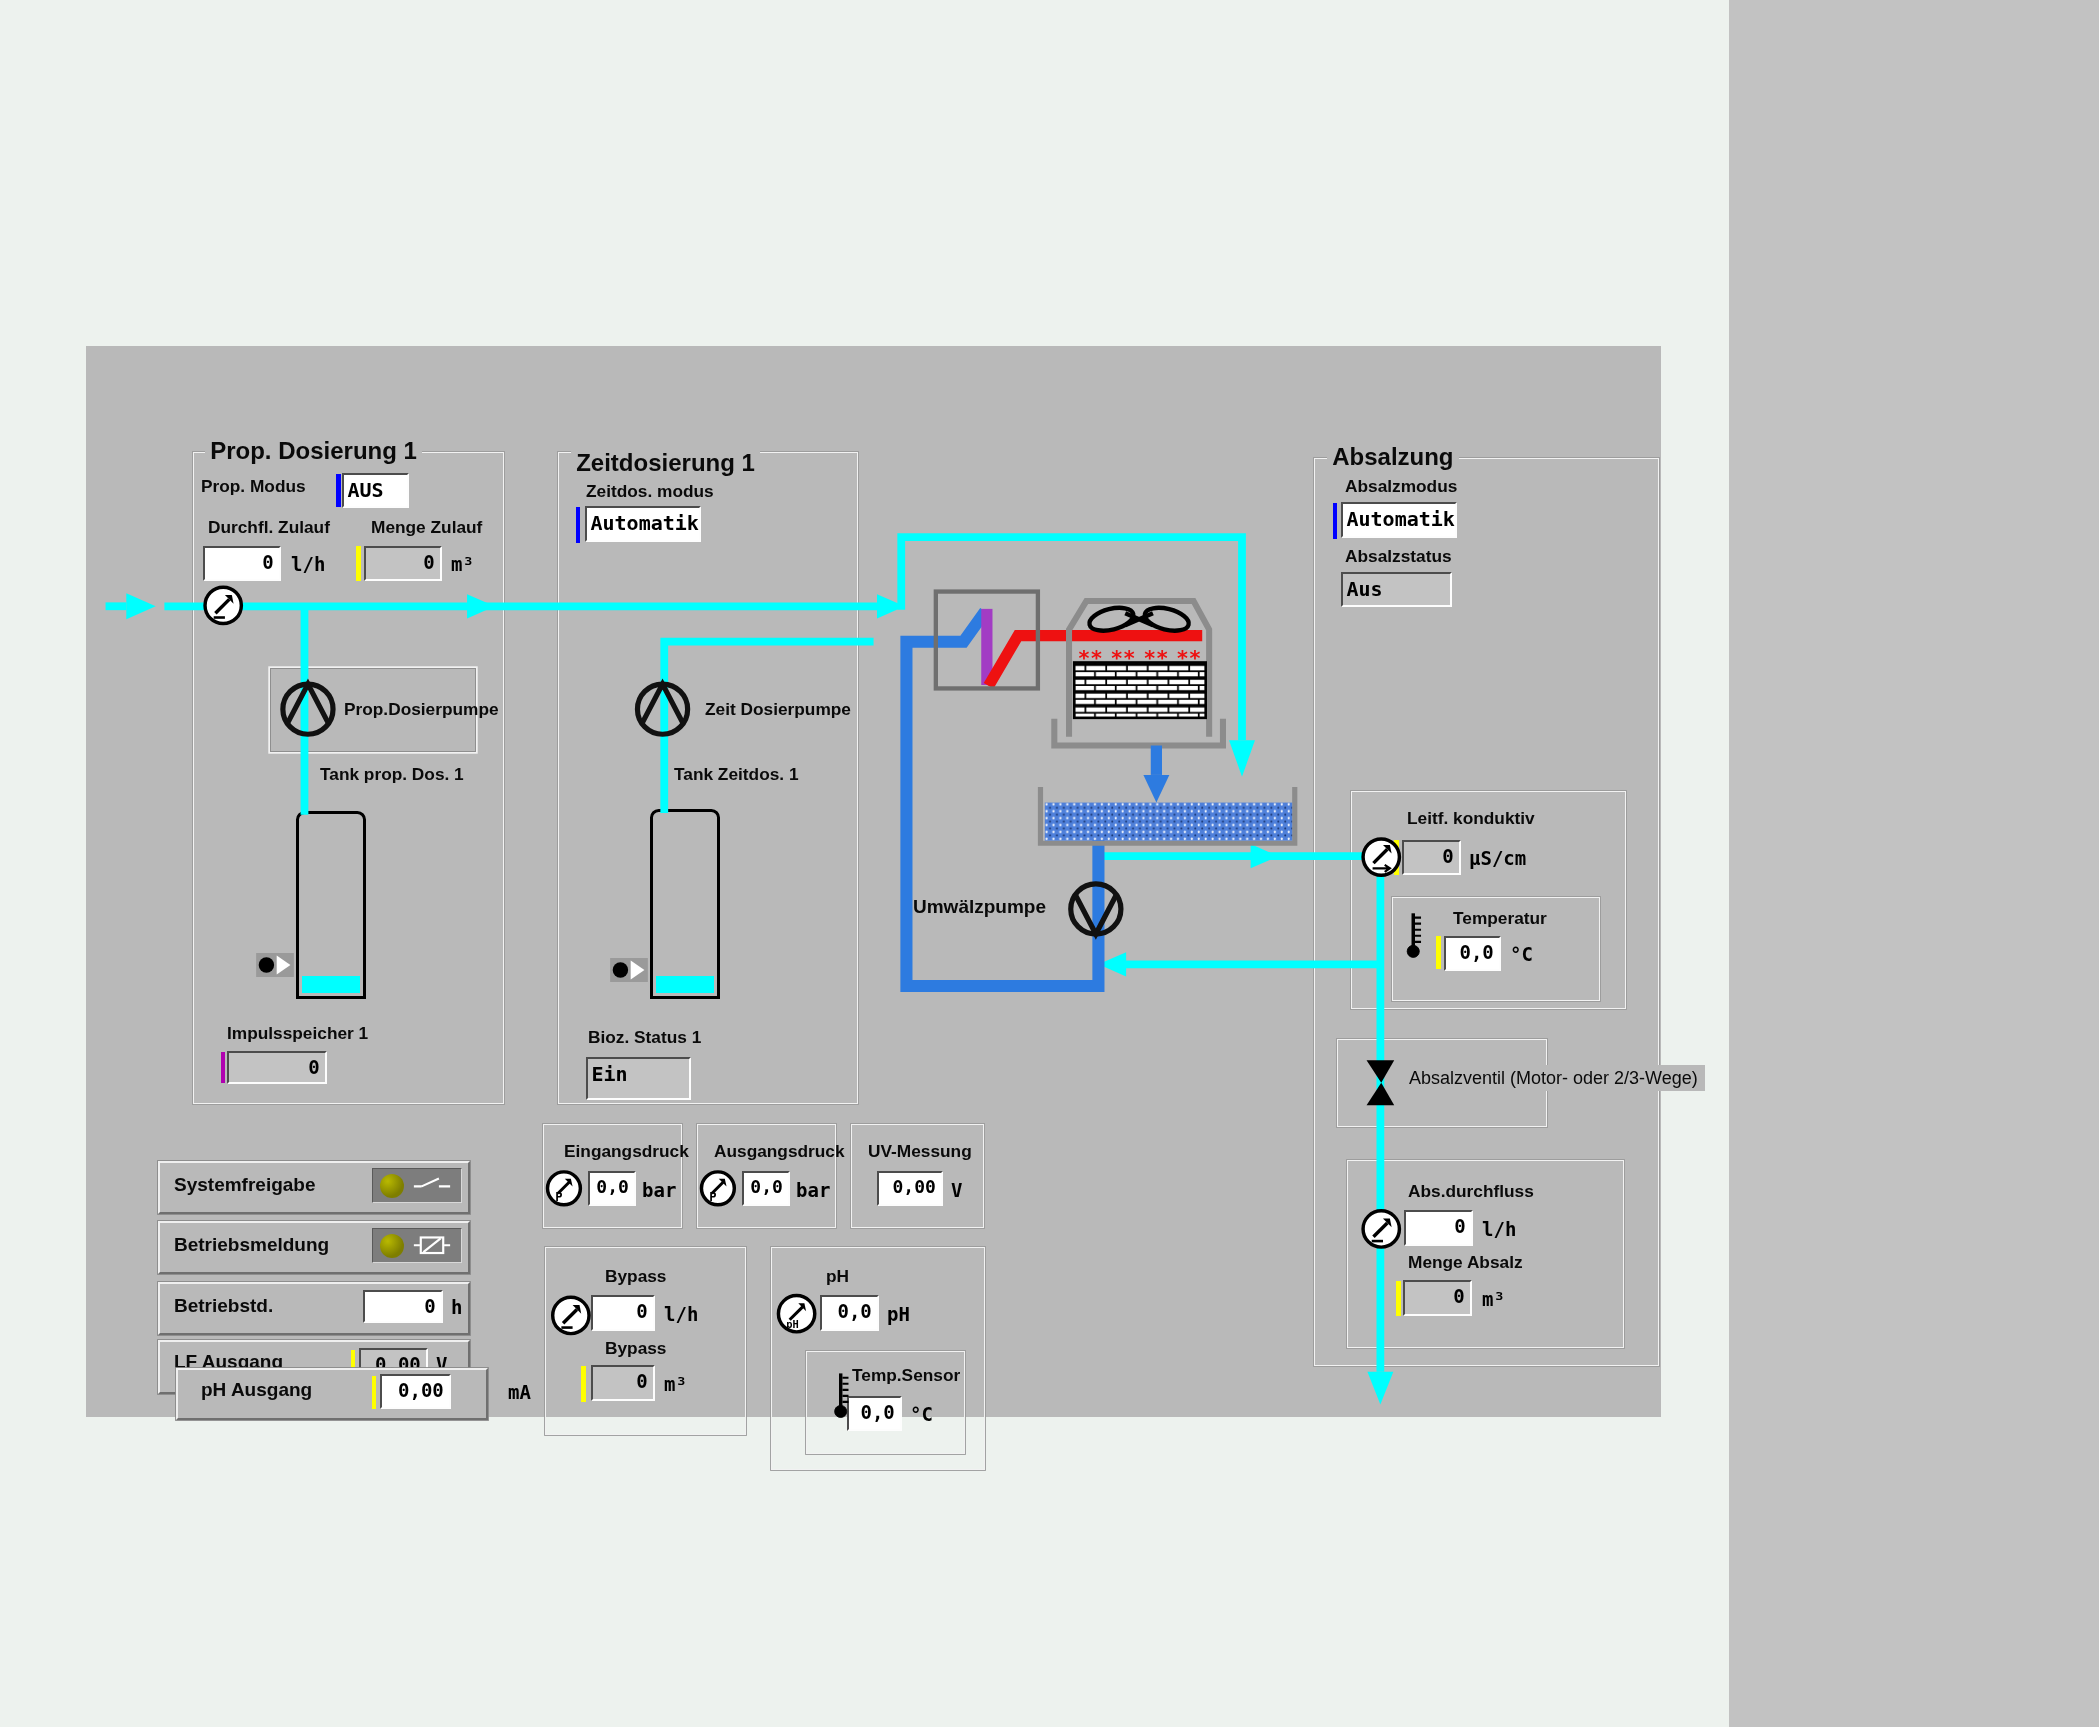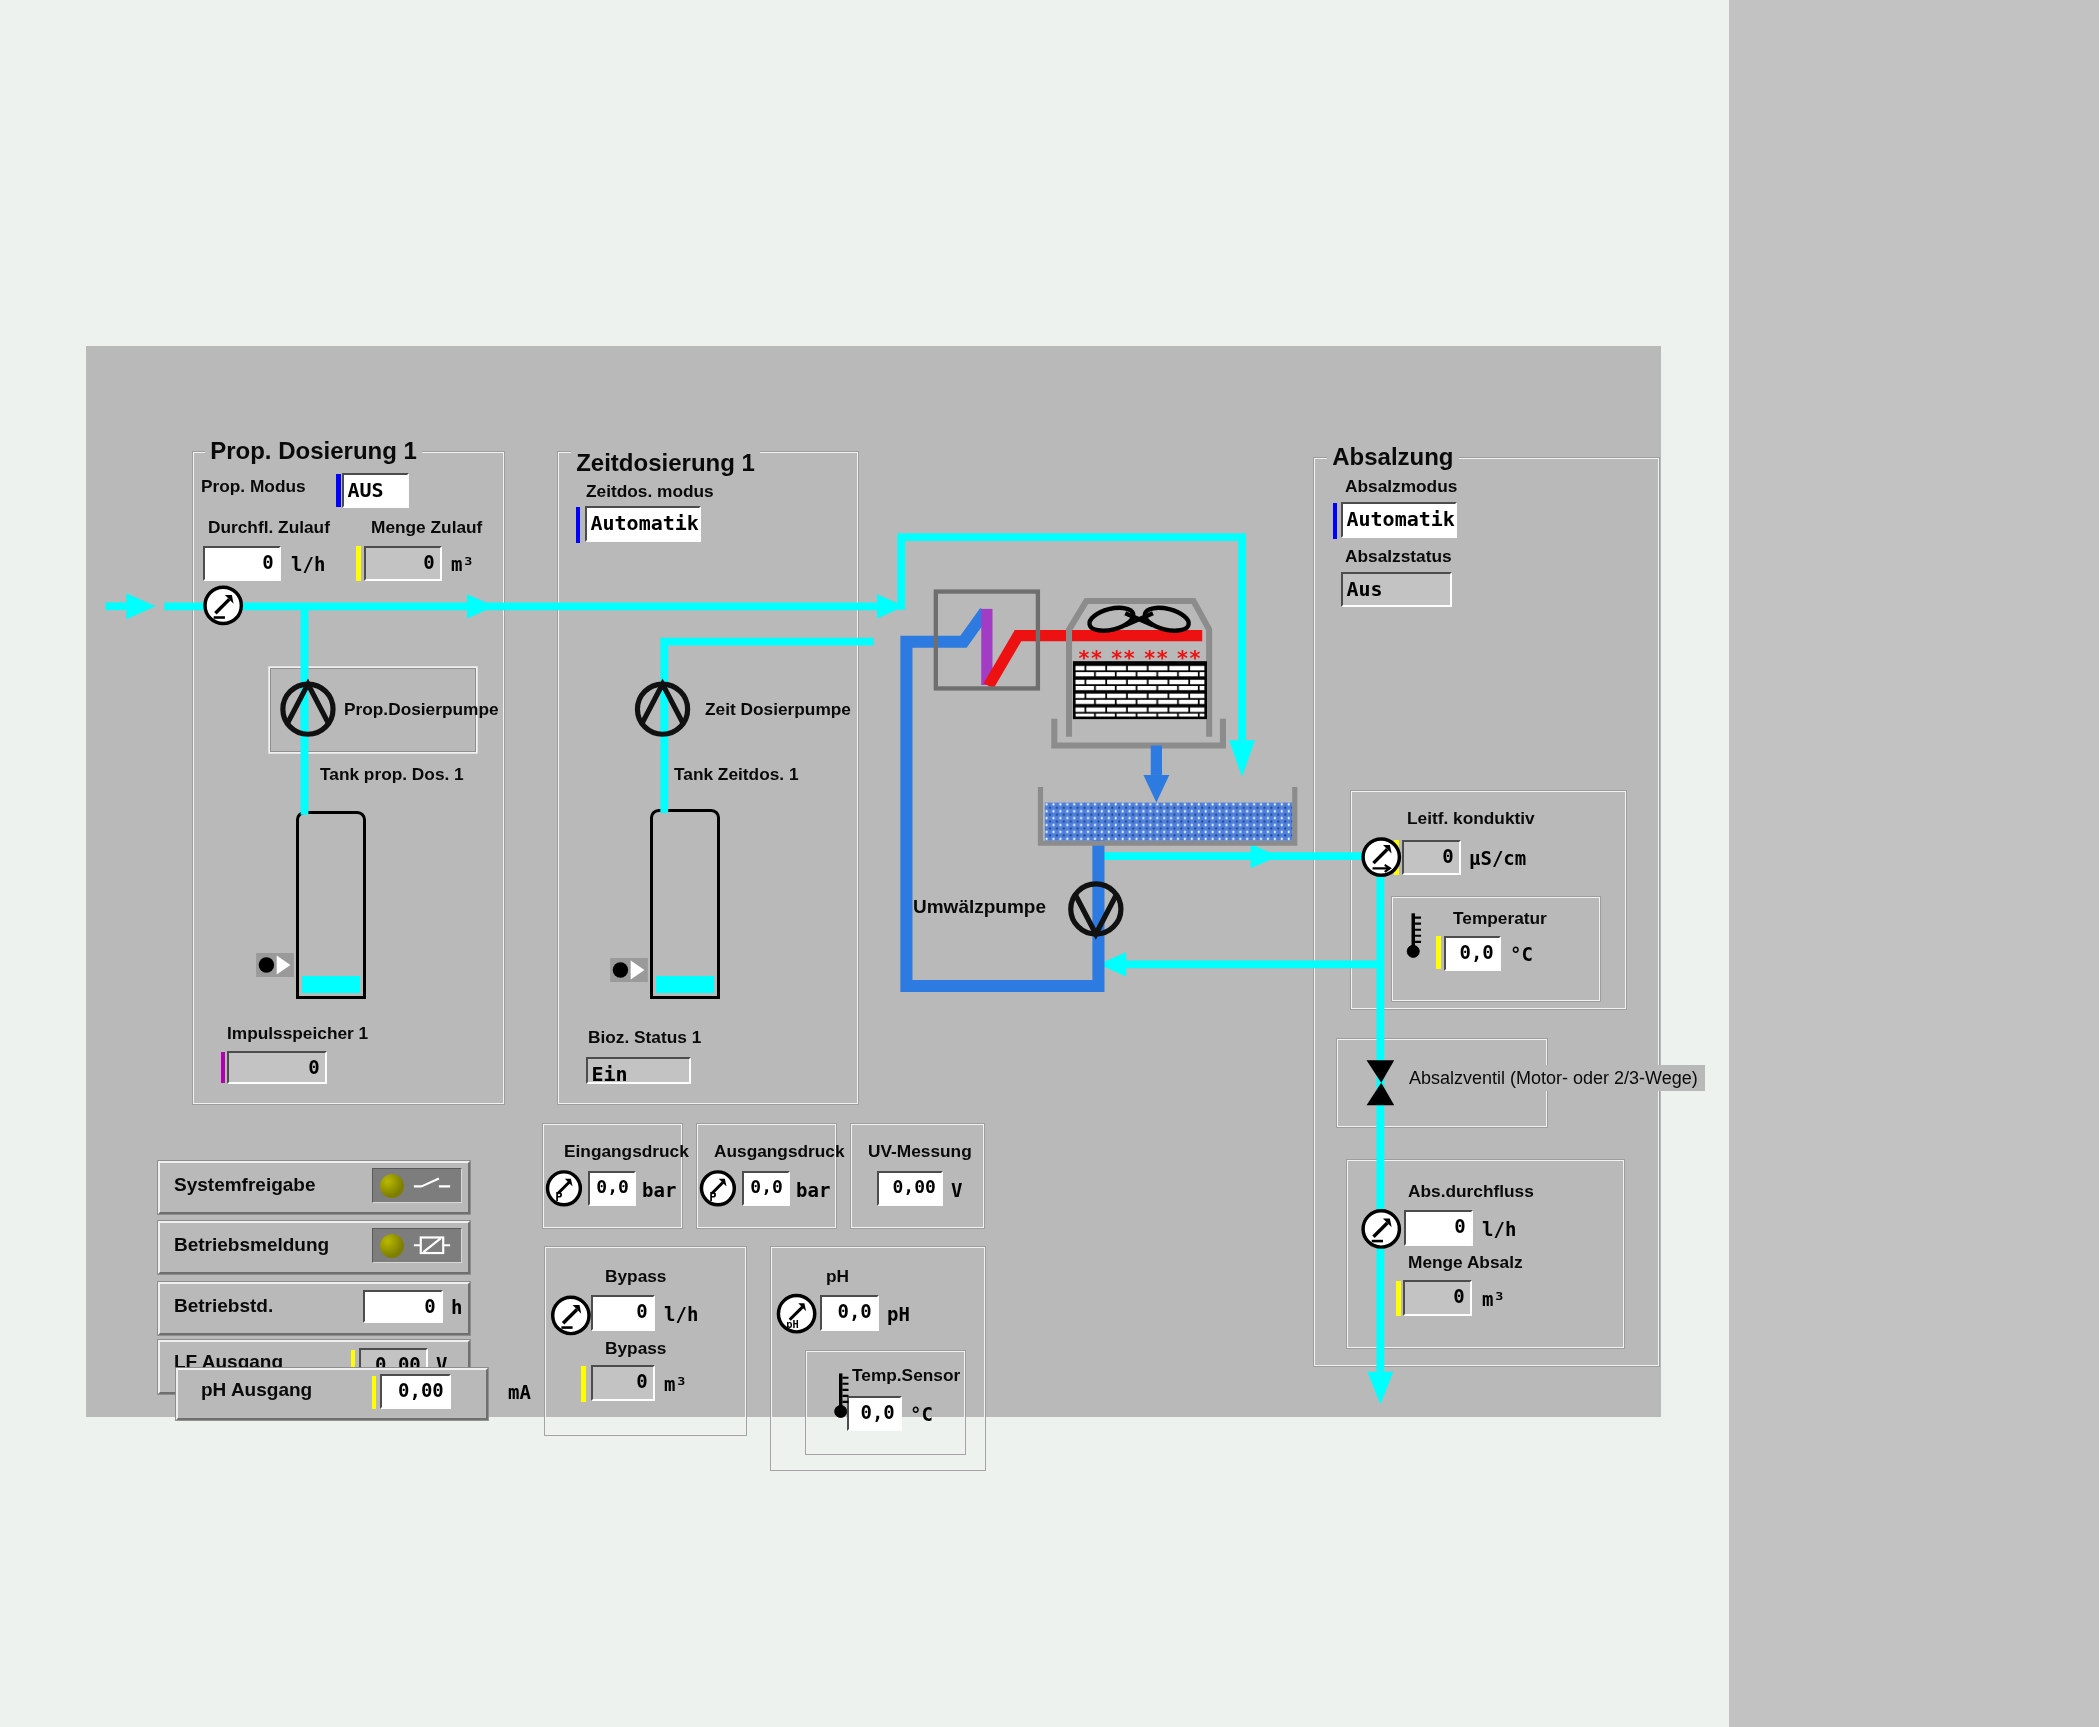--- a/index.html
+++ b/index.html
@@ -90,21 +90,21 @@
     <div class="tlevel"></div>
   </div>
   <div class="lsensor" style="left:610px;top:958px;">
     <svg width="38" height="24" viewBox="0 0 44 28">
         <rect x="0" y="0" width="44" height="28" fill="#9a9a9a"></rect>
         <circle cx="12" cy="14" r="9" fill="#000"></circle>
         <polygon points="24,3 24,25 40,14" fill="#fff"></polygon>
       </svg>
   </div>
   <div class="lbl" style="left:588px;top:1027px;">Bioz. Status 1</div>
-  <div class="fld gray mode" style="left:586px;top:1057px;width:105px;height:27px;">Ein</div>
+  <div class="fld gray mode" style="left:586px;top:1057px;width:105px;height:43px;">Ein</div>
 
   <div class="grp" style="left:1314px;top:458px;width:343px;height:906px;"></div>
   <div class="gtitle" style="left:1327px;top:443px;">Absalzung</div>
   <div class="lbl" style="left:1345px;top:476px;">Absalzmodus</div>
   <div class="bar blue" style="left:1333px;top:503px;height:36px;width:4.3px;"></div>
   <div class="fld mode" style="left:1341px;top:502px;width:116px;height:36px;">Automatik</div>
   <div class="lbl" style="left:1345px;top:546px;">Absalzstatus</div>
   <div class="fld gray mode" style="left:1341px;top:572px;width:111px;height:35px;">Aus</div>
 
   <div class="grp" style="left:1351px;top:791px;width:273px;height:216px;"></div>

